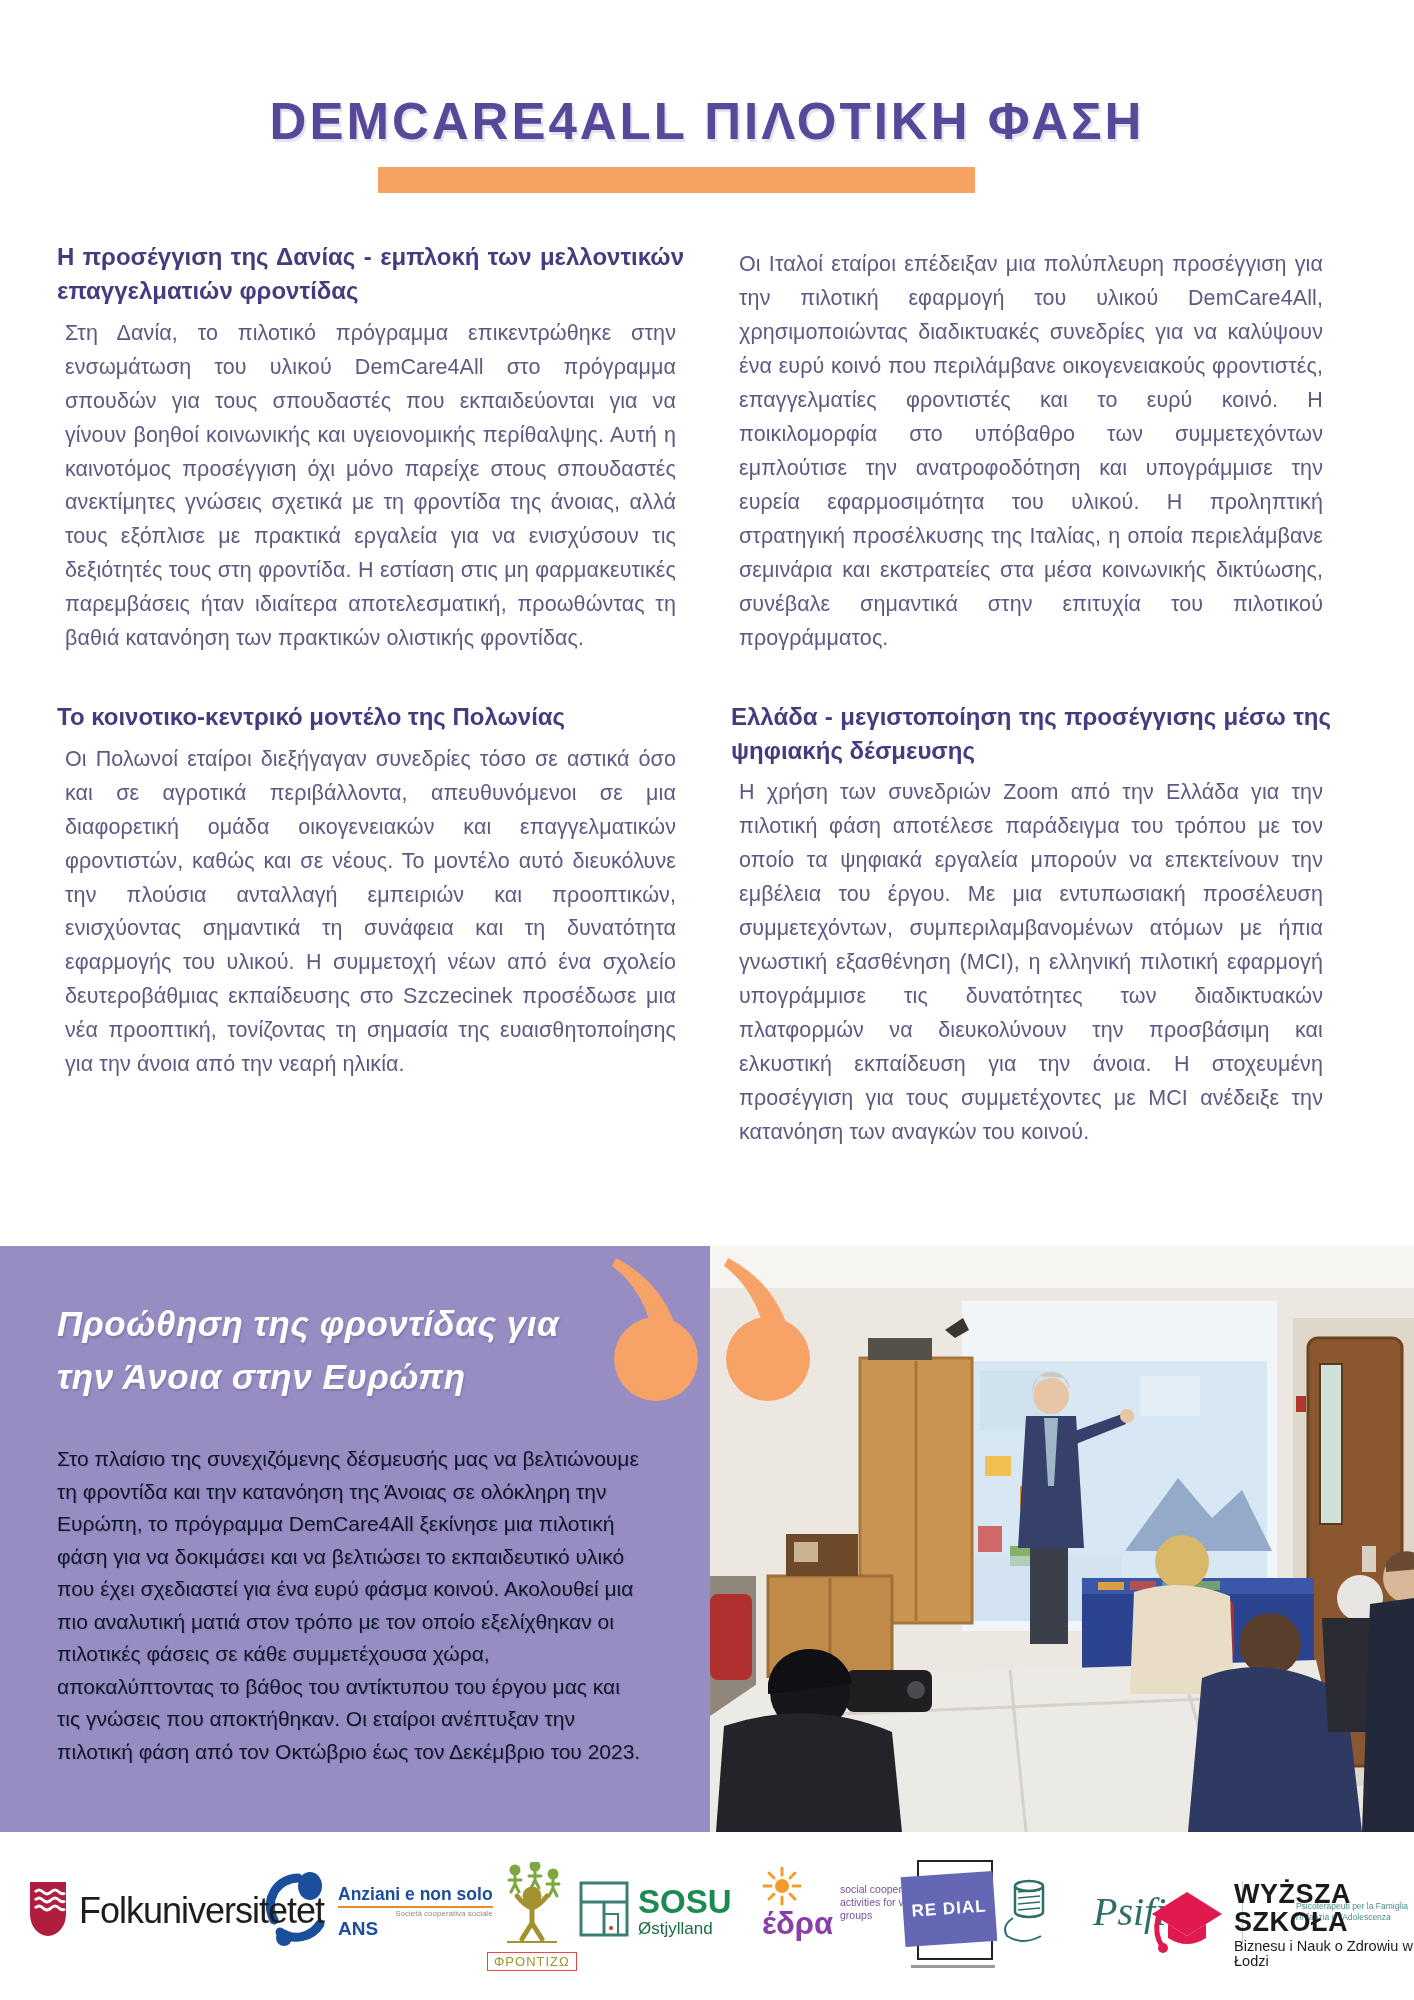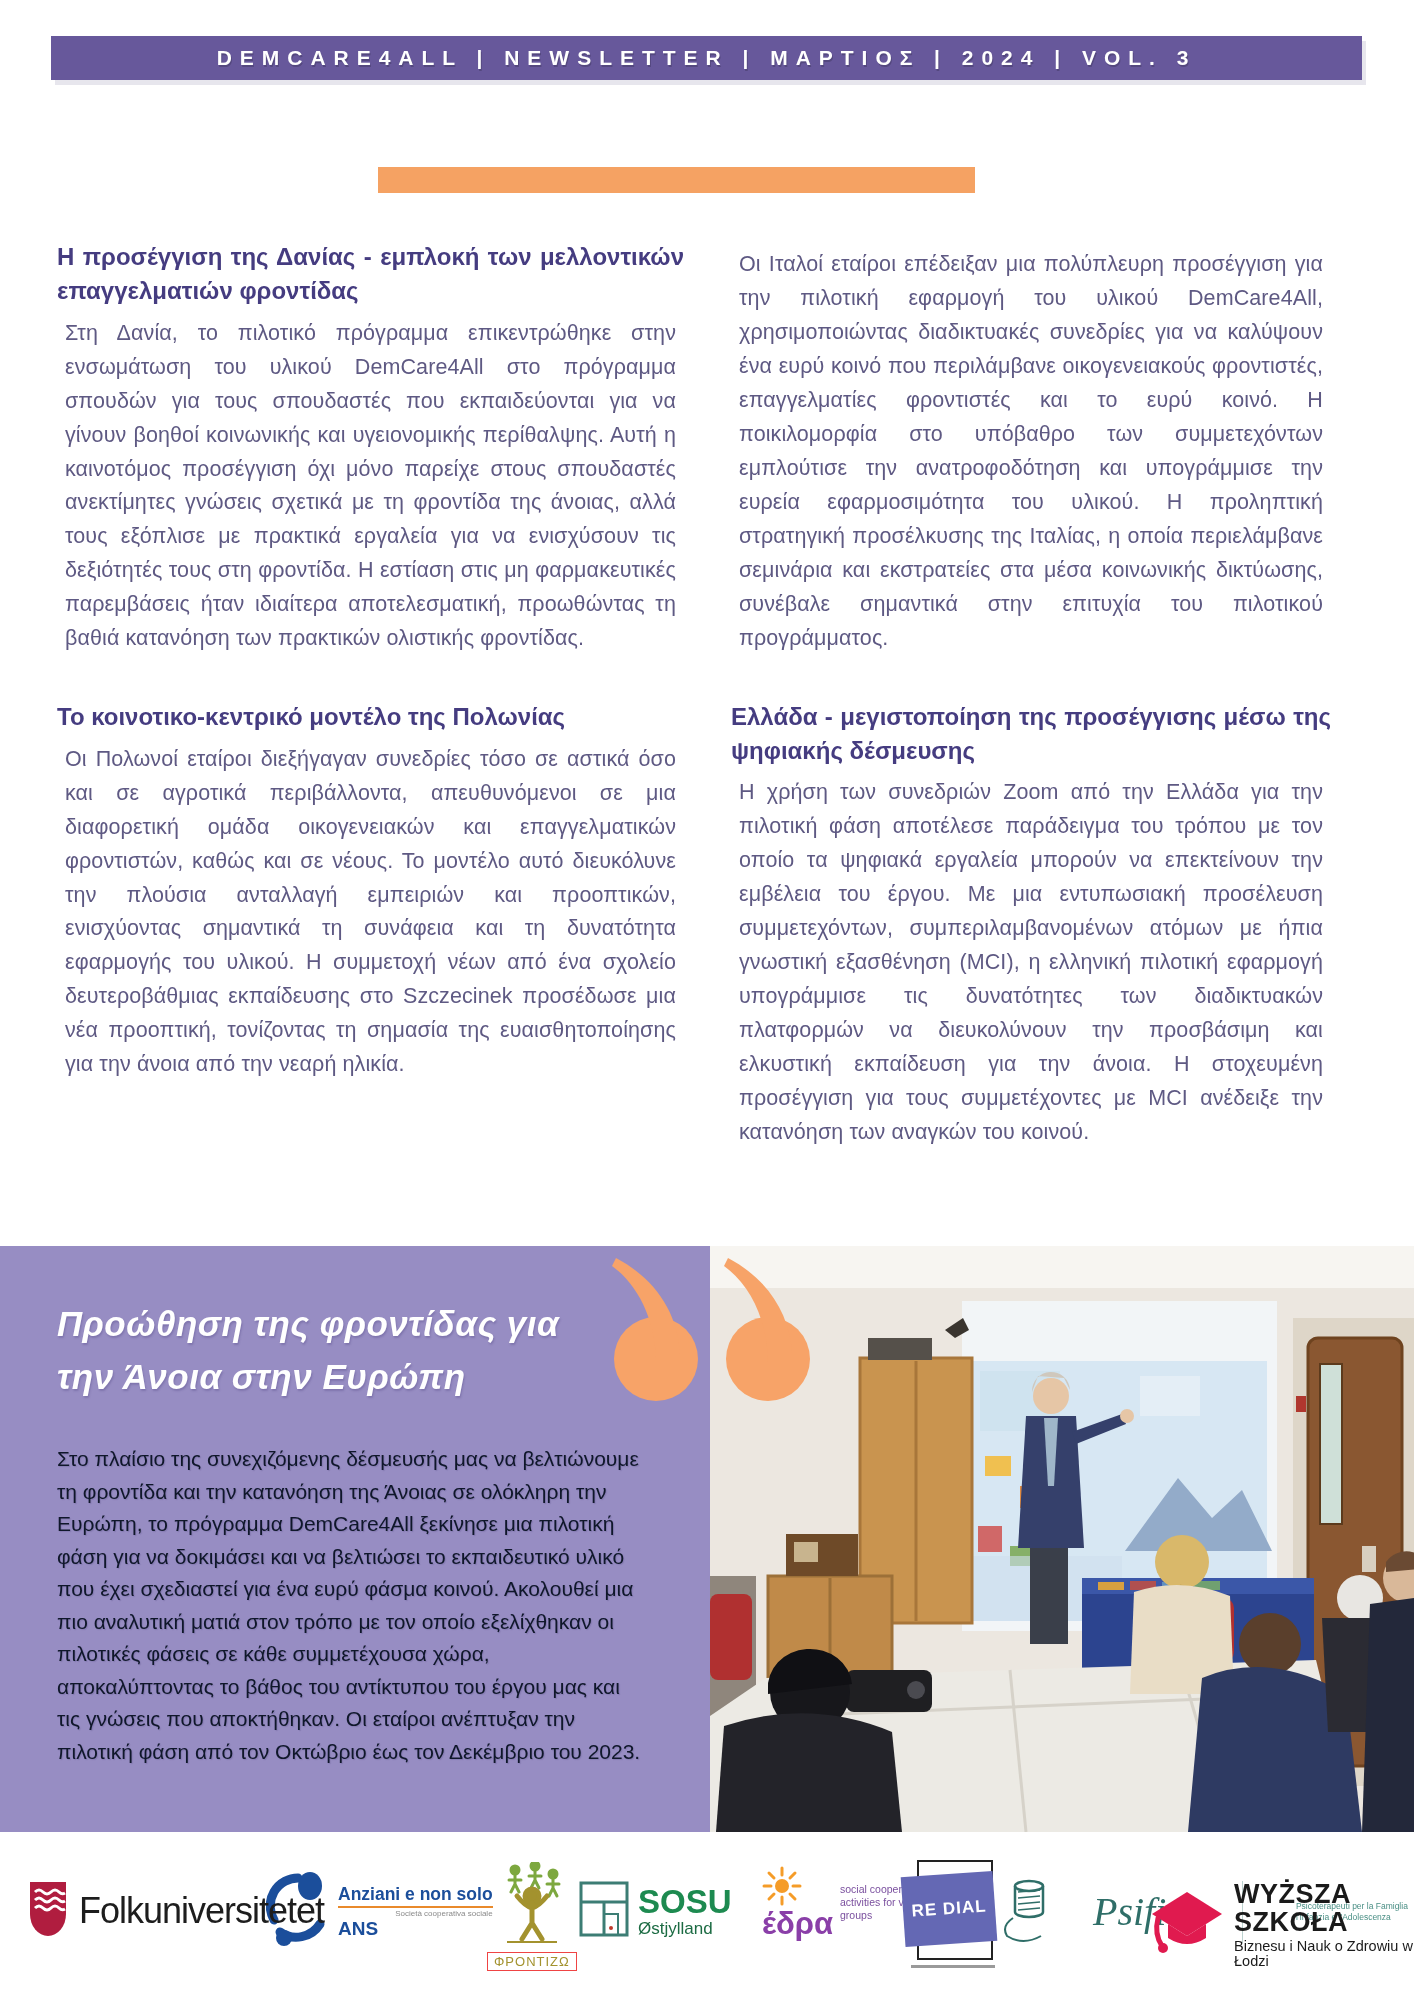--- a/index.html
+++ b/index.html
@@ -86,24 +86,22 @@
   .p-wyzsza{left:1148px;top:28px;}
   .p-wyzsza .txt{margin-left:8px;line-height:1.05;}
   .p-wyzsza .t1{color:#1a1a1a;font-weight:bold;font-size:27px;letter-spacing:0.5px;}
   .p-wyzsza .t2{color:#1a1a1a;font-size:14.5px;margin-top:2px;}
 </style>
 </head>
 <body>
 
 <div class="page">
 
-  <div class="masthead">
-    <span>DEMCARE4ALL  |  NEWSLETTER  |  ΜΑΡΤΙΟΣ  |  2024  |  VOL. 3</span>
-  </div>
-
+
+  <div class="page-title">DEMCARE4ALL ΠΙΛΟΤΙΚΗ ΦΑΣΗ</div>
   <div class="title-accent"></div>
 
   <div class="col col-left">
     <div class="article">
       <h2>Η προσέγγιση της Δανίας - εμπλοκή των μελλοντικών επαγγελματιών φροντίδας</h2>
       <p>Στη Δανία, το πιλοτικό πρόγραμμα επικεντρώθηκε στην ενσωμάτωση του υλικού DemCare4All στο πρόγραμμα σπουδών για τους σπουδαστές που εκπαιδεύονται για να γίνουν βοηθοί κοινωνικής και υγειονομικής περίθαλψης. Αυτή η καινοτόμος προσέγγιση όχι μόνο παρείχε στους σπουδαστές ανεκτίμητες γνώσεις σχετικά με τη φροντίδα της άνοιας, αλλά τους εξόπλισε με πρακτικά εργαλεία για να ενισχύσουν τις δεξιότητές τους στη φροντίδα. Η εστίαση στις μη φαρμακευτικές παρεμβάσεις ήταν ιδιαίτερα αποτελεσματική, προωθώντας τη βαθιά κατανόηση των πρακτικών ολιστικής φροντίδας.</p>
     </div>
     <div class="article">
       <h2>Το κοινοτικο-κεντρικό μοντέλο της Πολωνίας</h2>
       <p>Οι Πολωνοί εταίροι διεξήγαγαν συνεδρίες τόσο σε αστικά όσο και σε αγροτικά περιβάλλοντα, απευθυνόμενοι σε μια διαφορετική ομάδα οικογενειακών και επαγγελματικών φροντιστών, καθώς και σε νέους. Το μοντέλο αυτό διευκόλυνε την πλούσια ανταλλαγή εμπειριών και προοπτικών, ενισχύοντας σημαντικά τη συνάφεια και τη δυνατότητα εφαρμογής του υλικού. Η συμμετοχή νέων από ένα σχολείο δευτεροβάθμιας εκπαίδευσης στο Szczecinek προσέδωσε μια νέα προοπτική, τονίζοντας τη σημασία της ευαισθητοποίησης για την άνοια από την νεαρή ηλικία.</p>

